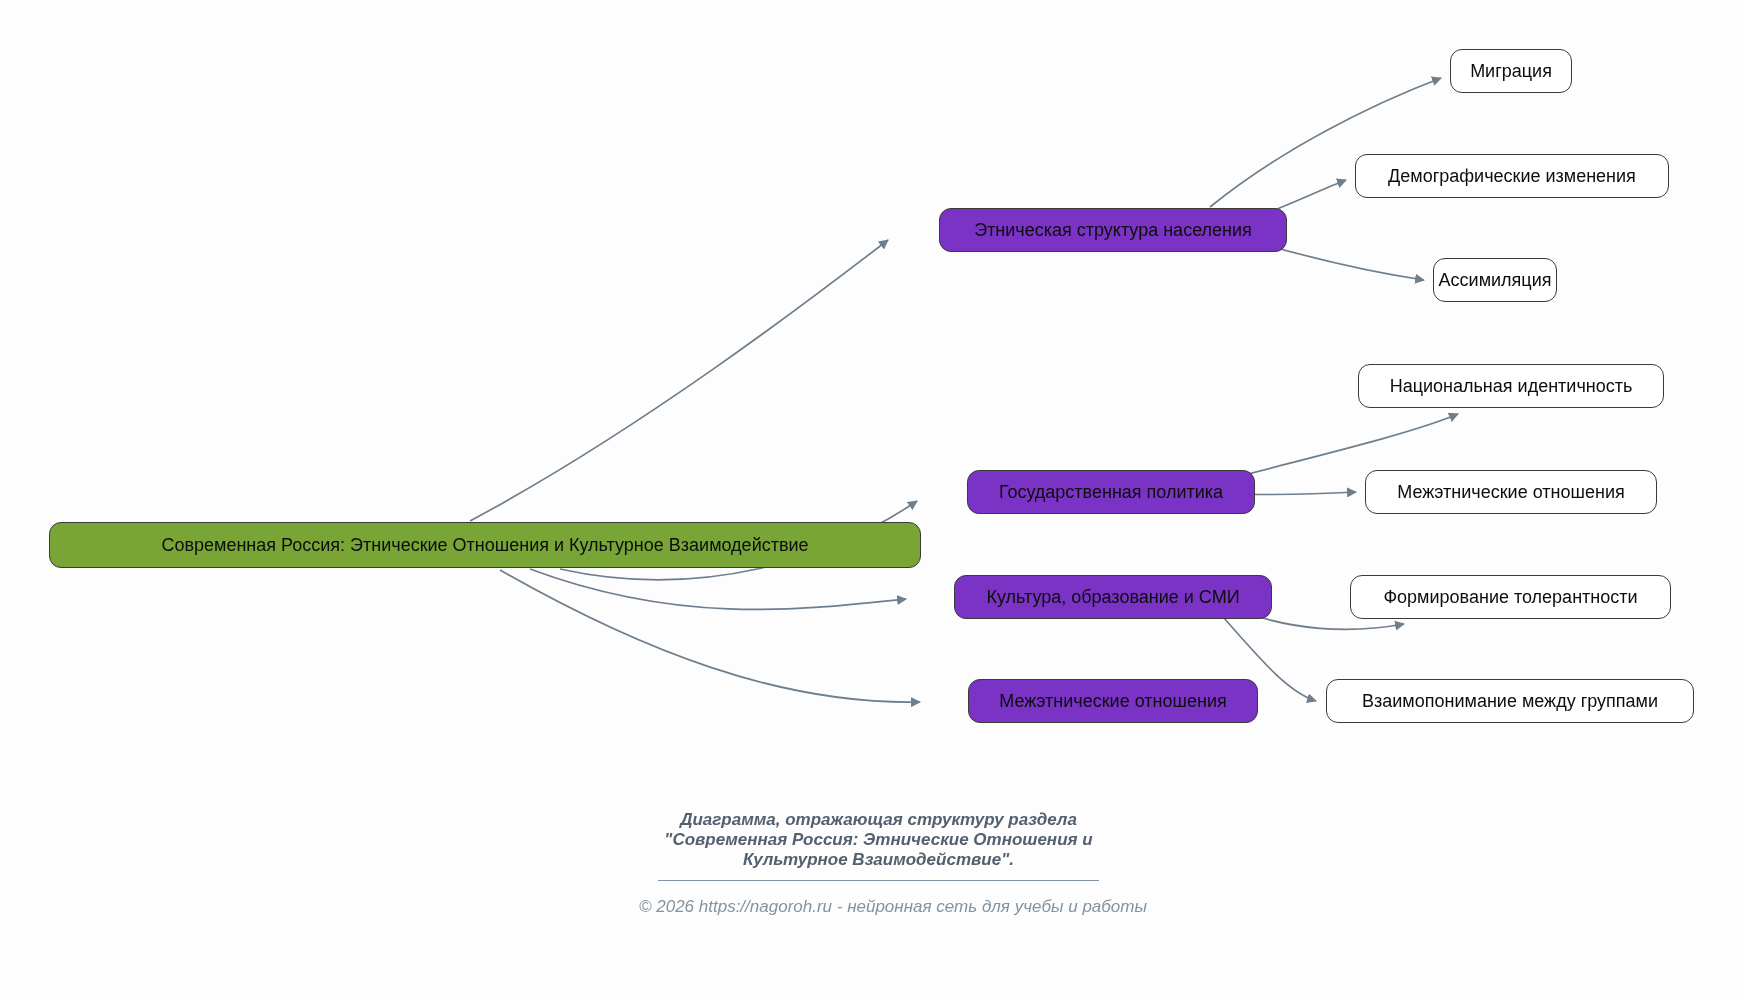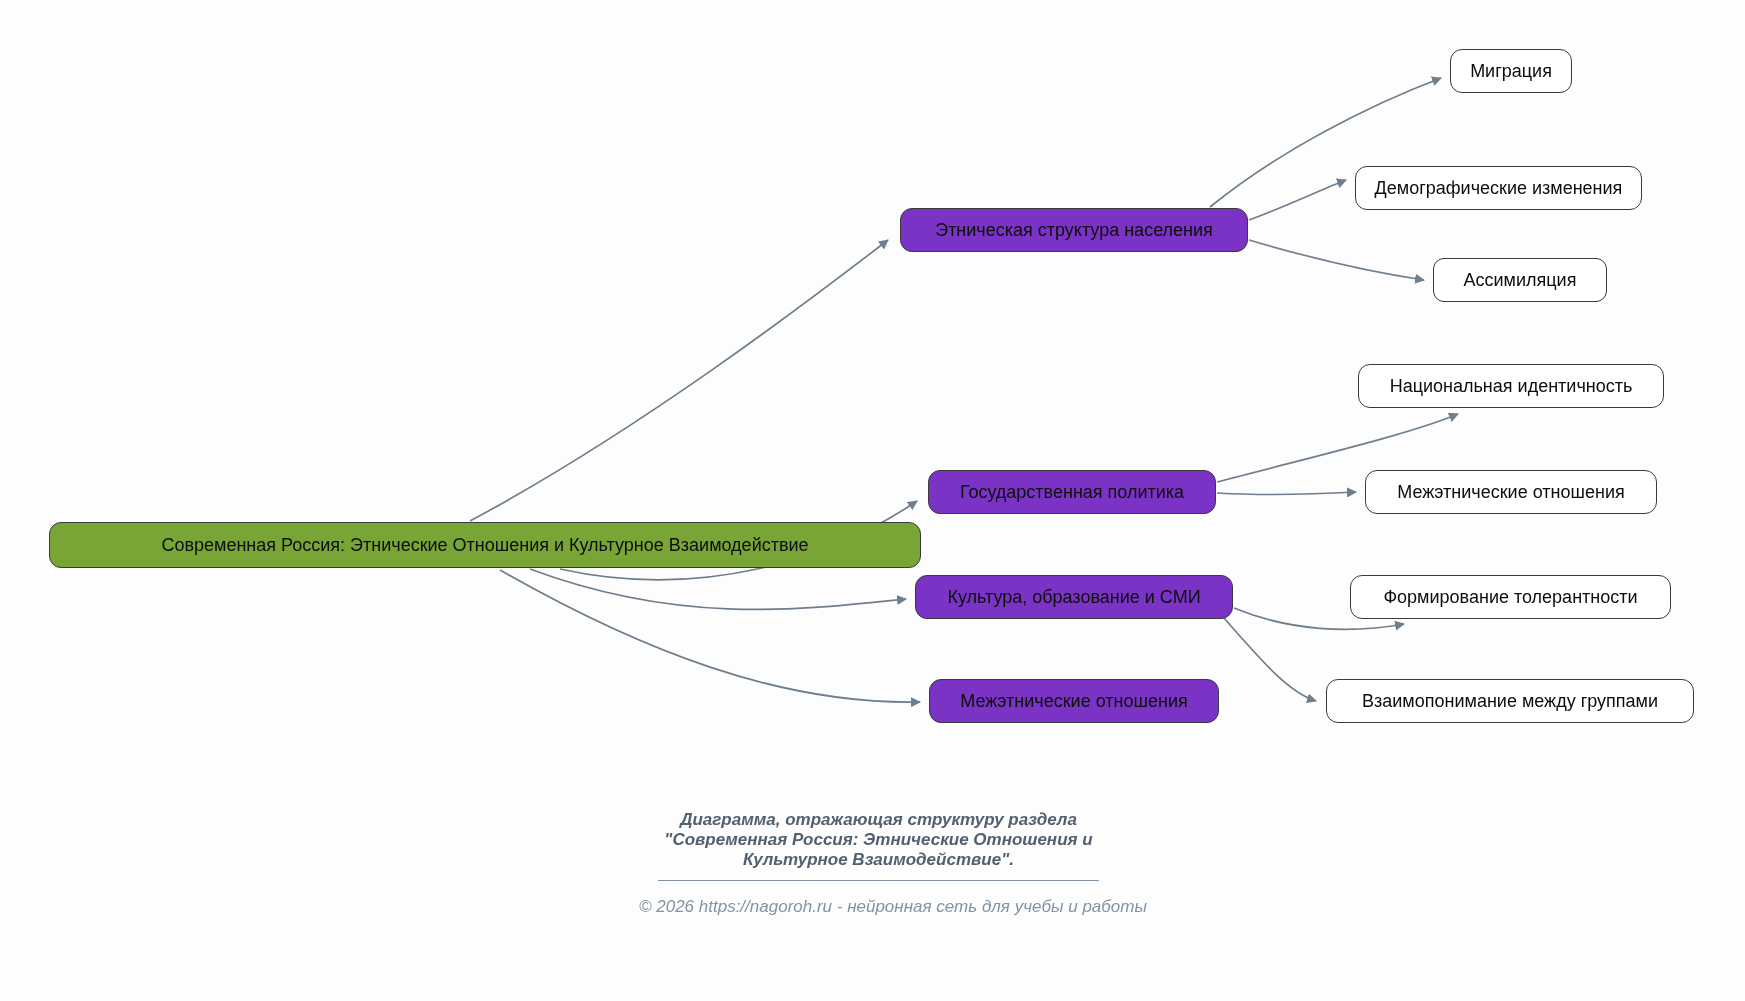--- a/index.html
+++ b/index.html
@@ -41,20 +41,21 @@
     white-space: nowrap;
     padding: 12px 10px;
   }
   .node.root {
     background: var(--root-fill, #79a537);
     height: 46px;
     border-radius: 12px;
   }
   .node.branch {
     background: var(--branch-fill, #7b33c6);
+    margin-left: 39px;
   }
   .footer {
     position: absolute;
     top: 810px;
     left: 6px;
     width: 100%;
     text-align: center;
     font-style: italic;
   }
   .caption {
@@ -105,25 +106,25 @@
   </div>
 
   <div class="node branch" style="left:900px; top:208px; width:348px;">
     <span>Этническая структура населения</span>
   </div>
 
   <div class="node leaf" style="left:1450px; top:49px; width:122px;">
     <span>Миграция</span>
   </div>
 
-  <div class="node leaf" style="left:1355px; top:154px; width:287px;margin-top:12px;">
+  <div class="node leaf" style="left:1355px; top:154px; width:314px;">
     <span>Демографические изменения</span>
   </div>
 
-  <div class="node leaf" style="left:1433px; top:258px; width:174px;border-radius:11px;">
+  <div class="node leaf" style="left:1433px; top:258px; width:124px;">
     <span>Ассимиляция</span>
   </div>
 
   <div class="node branch" style="left:928px; top:470px; width:288px;border-radius:12px;">
     <span>Государственная политика</span>
   </div>
 
   <div class="node leaf" style="left:1358px; top:364px; width:306px;">
     <span>Национальная идентичность</span>
   </div>

